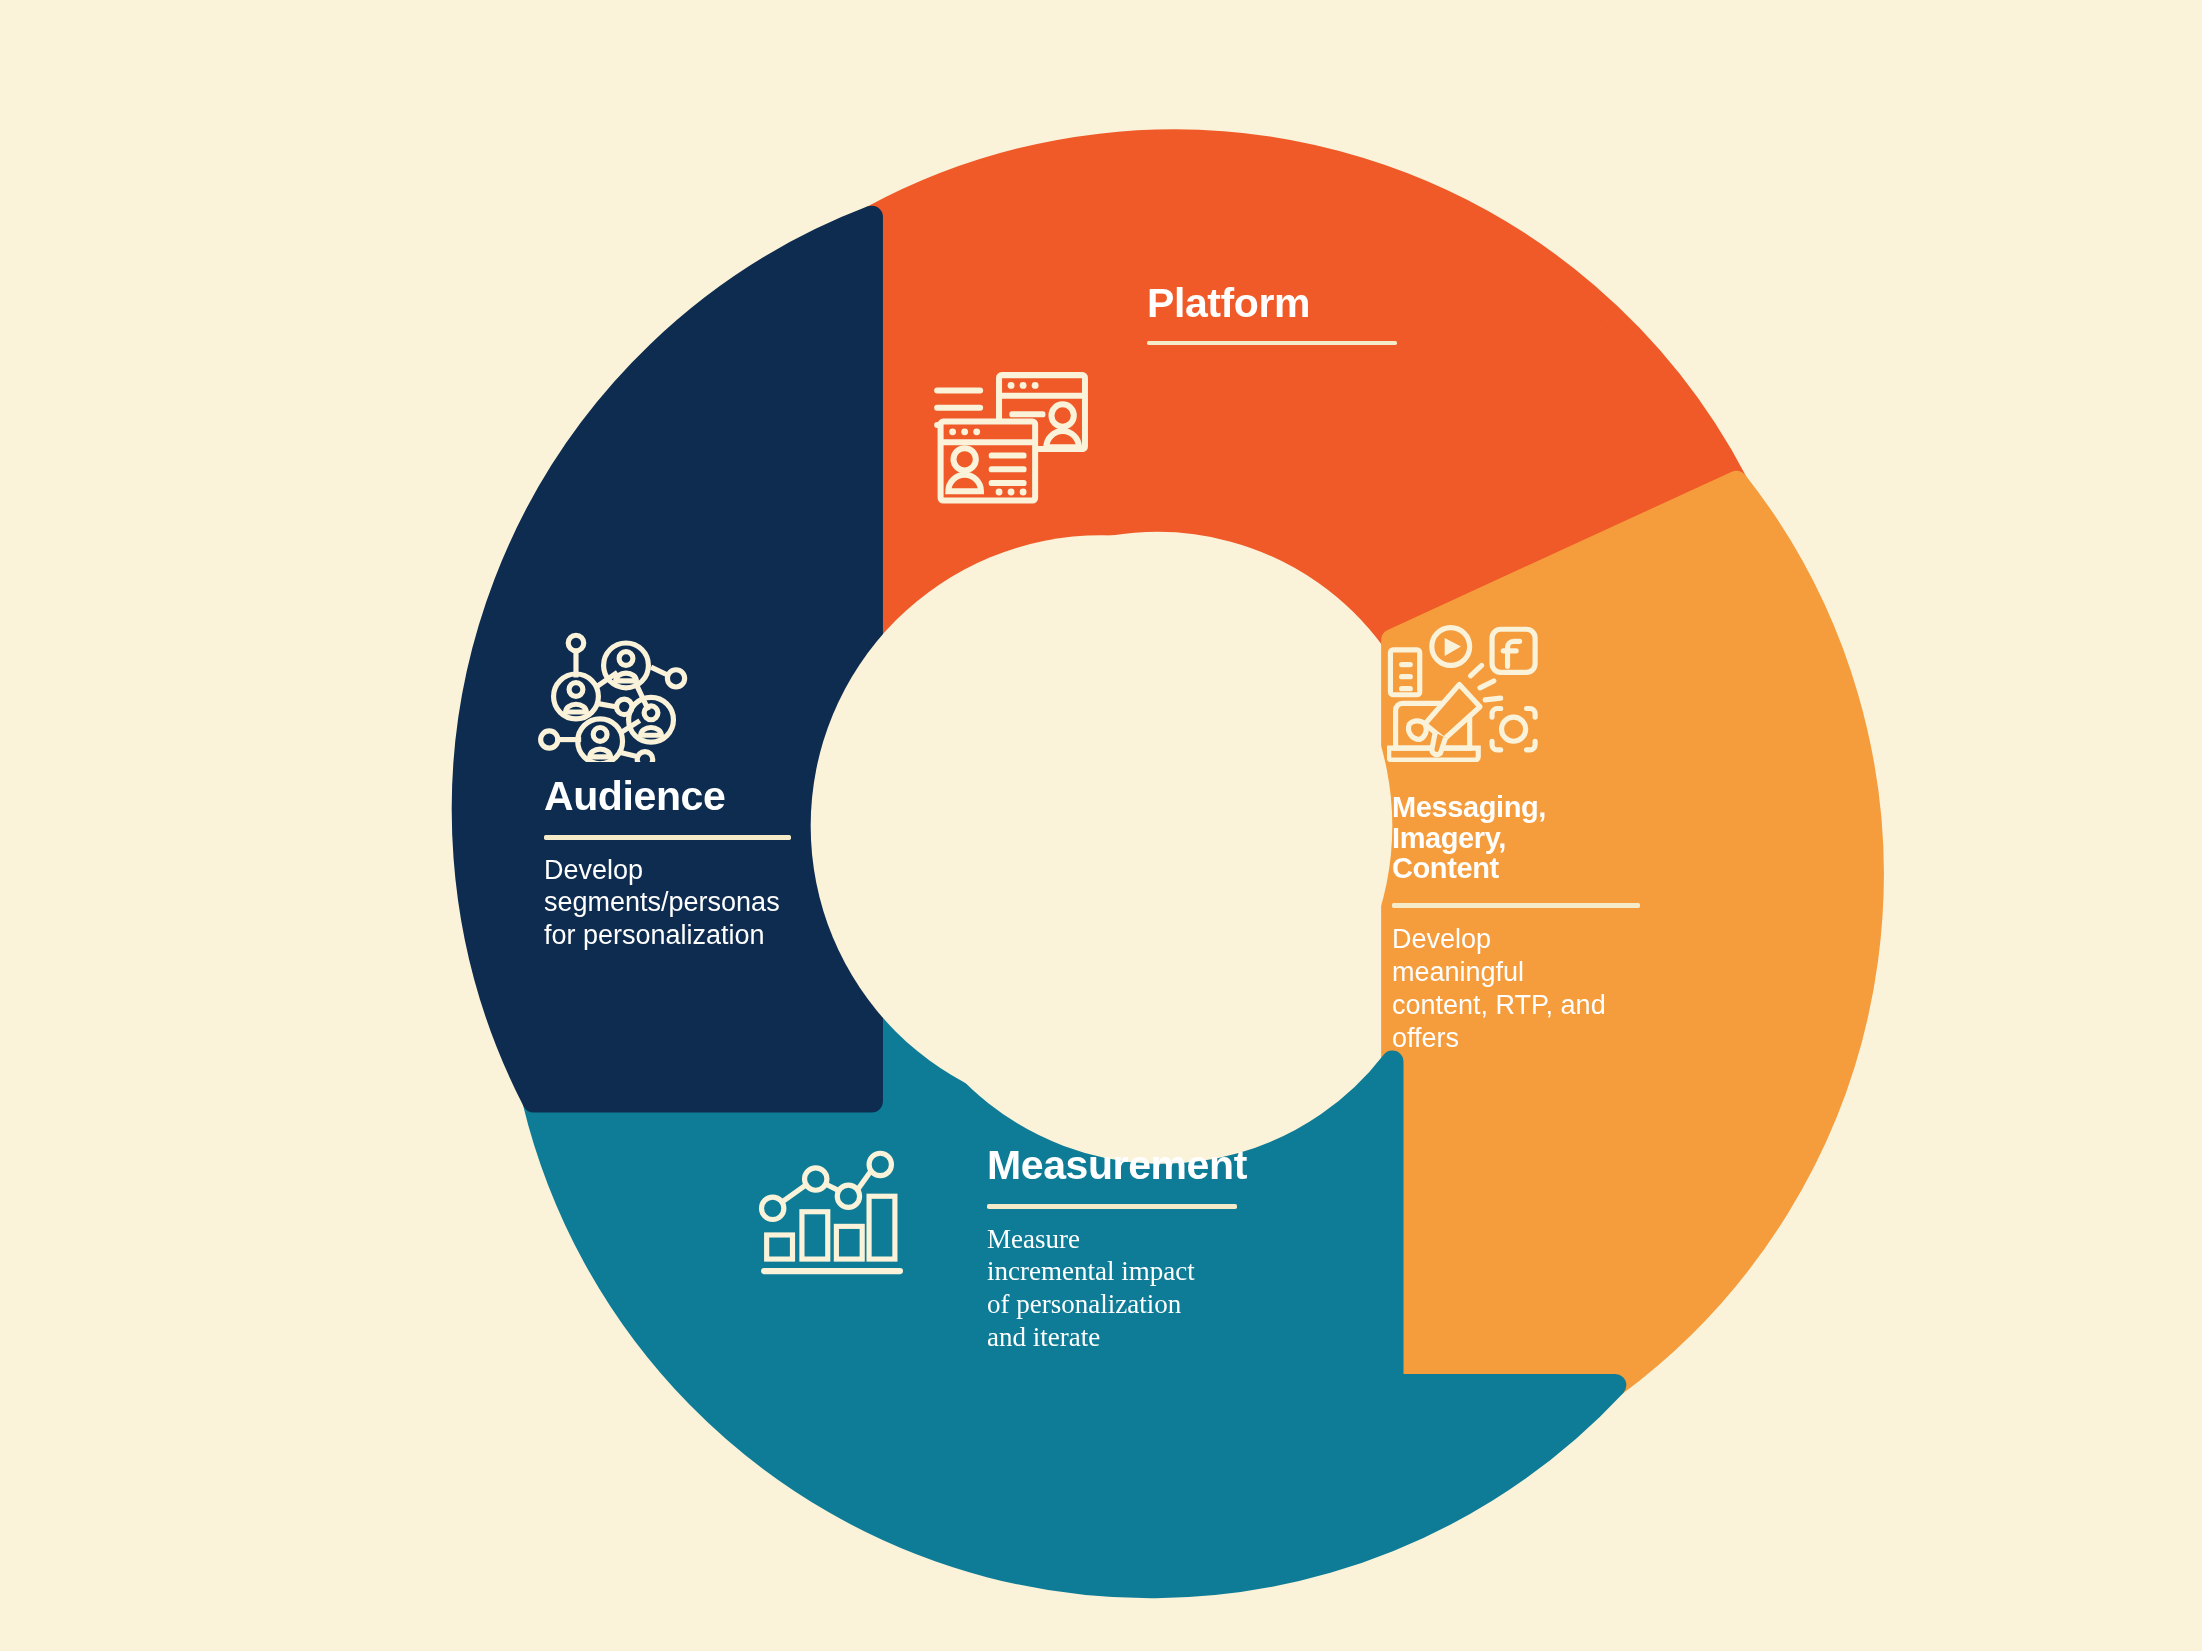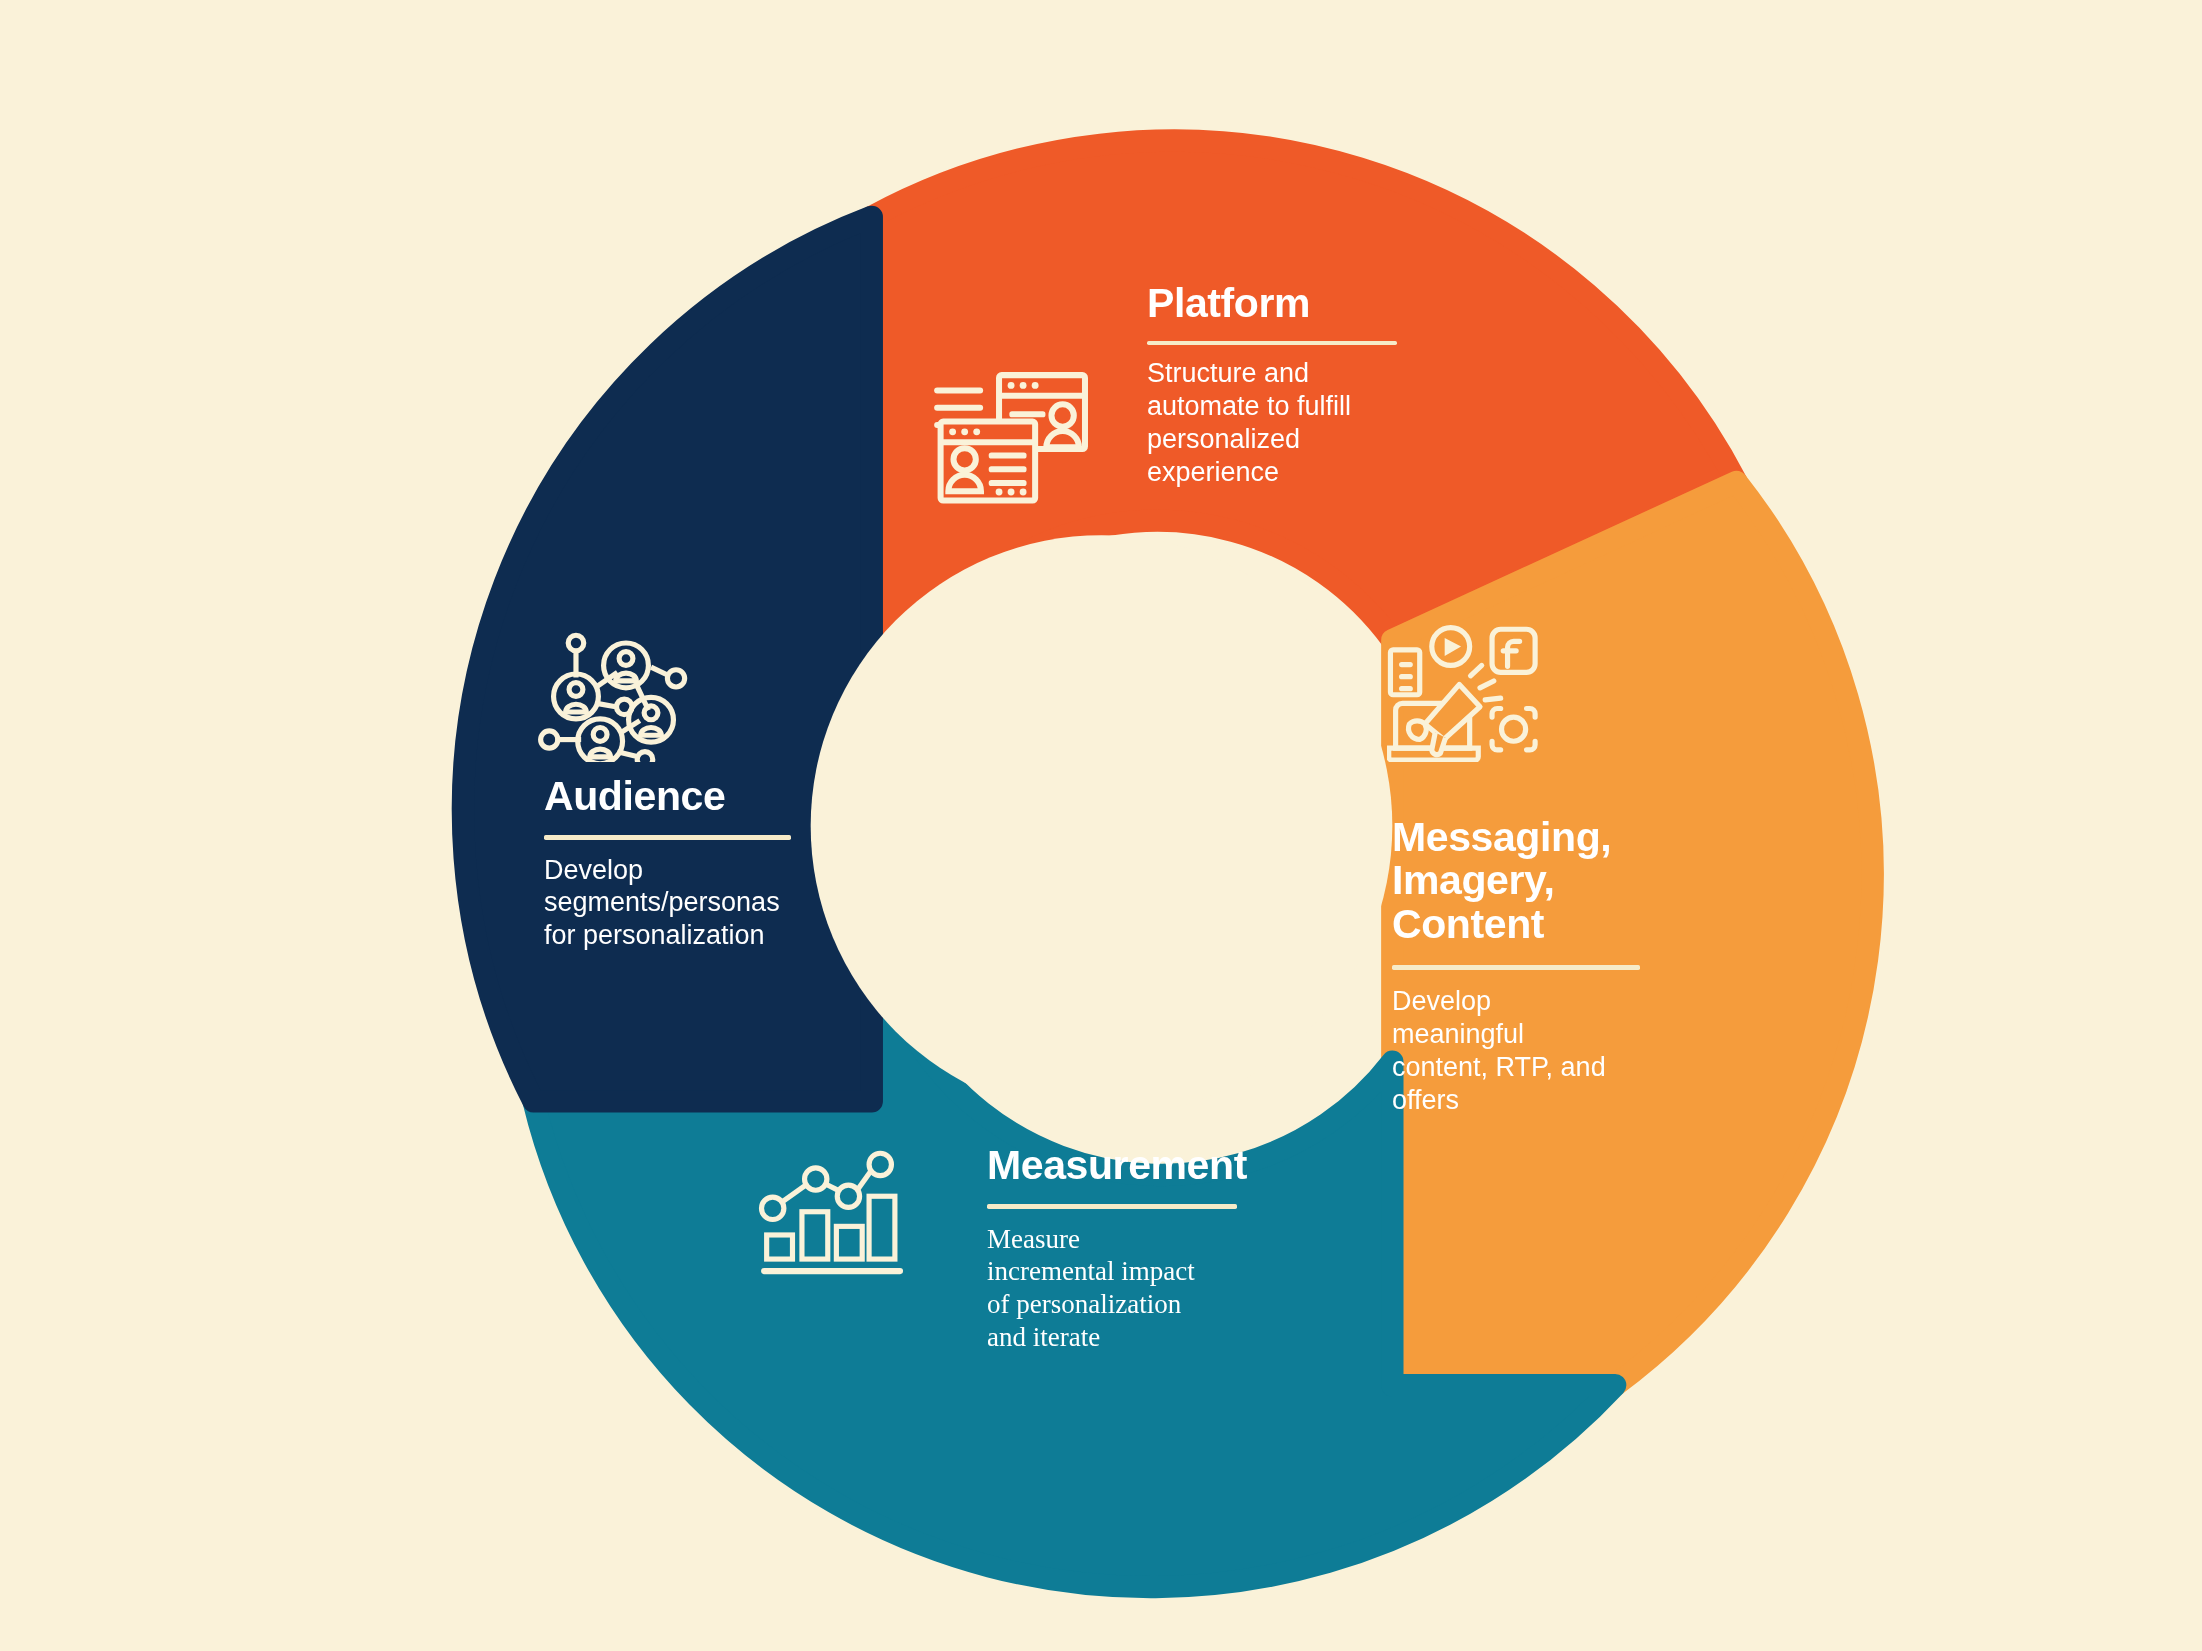--- a/index.html
+++ b/index.html
@@ -56,21 +56,21 @@
 
   
   #audience-block { left: 544px; top: 775px; width: 293px; }
   #audience-block .seg-title { font-size: 41px; }
   #audience-block .seg-rule  { margin: 17px 0 13.8px 0; width: 247px; }
   #audience-block .seg-desc  { font-size: 27px; }
   #audience-icon { left: 538px; top: 624px; width: 151px; height: 138px; }
 
   
   #messaging-block { left: 1392px; top: 792px; width: 284px; }
-  #messaging-block .seg-title { font-size: 41px; margin-top: 24px; }
+  #messaging-block .seg-title { font-size: 29px; }
   #messaging-block .seg-rule  { margin: 19px 0 15.5px 0; width: 248px; }
   #messaging-block .seg-desc  { font-size: 27px; }
   #messaging-icon { left: 1387px; top: 624px; width: 155px; height: 138px; }
 
   
   #measurement-block { left: 987px; top: 1144px; width: 293px; }
   #measurement-block .seg-title { font-size: 41px; }
   #measurement-block .seg-rule  { margin: 17px 0 13.8px 0; width: 250px; }
   #measurement-block .seg-desc  { font-size: 27px; font-family: Liberation Serif, serif; }
   #measurement-icon { left: 757px; top: 1136px; width: 151px; height: 142px; }
@@ -154,24 +154,20 @@
       <g fill="none" stroke="#FAF2D9" stroke-width="7">
         <circle cx="38" cy="106" r="13"></circle>
         <path d="M 19 143 a 19 19 0 0 1 38 0 Z"></path>
       </g>
     </svg>
   </div>
 
   <div class="block" id="platform-block">
     <div class="seg-title">Platform</div>
     <div class="seg-rule"></div>
-    <div class="seg-desc">Structure and
-automate to fulfill
-personalized
-experience</div>
   </div>
 
   <div class="block" id="audience-icon">
     <svg viewBox="0 0 175 160" width="151" height="138">
       <g stroke="#FAF2D9" stroke-width="6" fill="none">
         <line x1="44" y1="30" x2="44" y2="62"></line>
         <line x1="66" y1="74" x2="92" y2="56"></line>
         <line x1="131" y1="50" x2="152" y2="60"></line>
         <line x1="113" y1="68" x2="128" y2="100"></line>
         <line x1="68" y1="92" x2="90" y2="96"></line>

